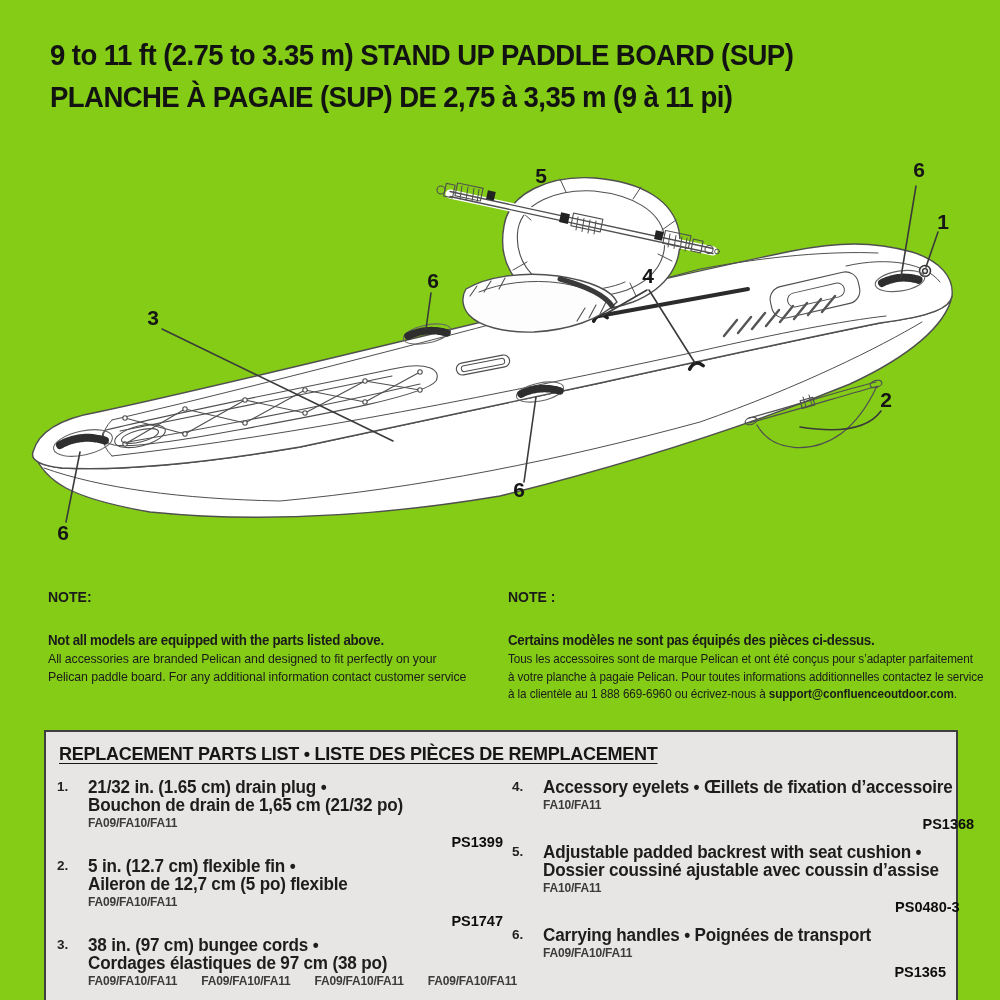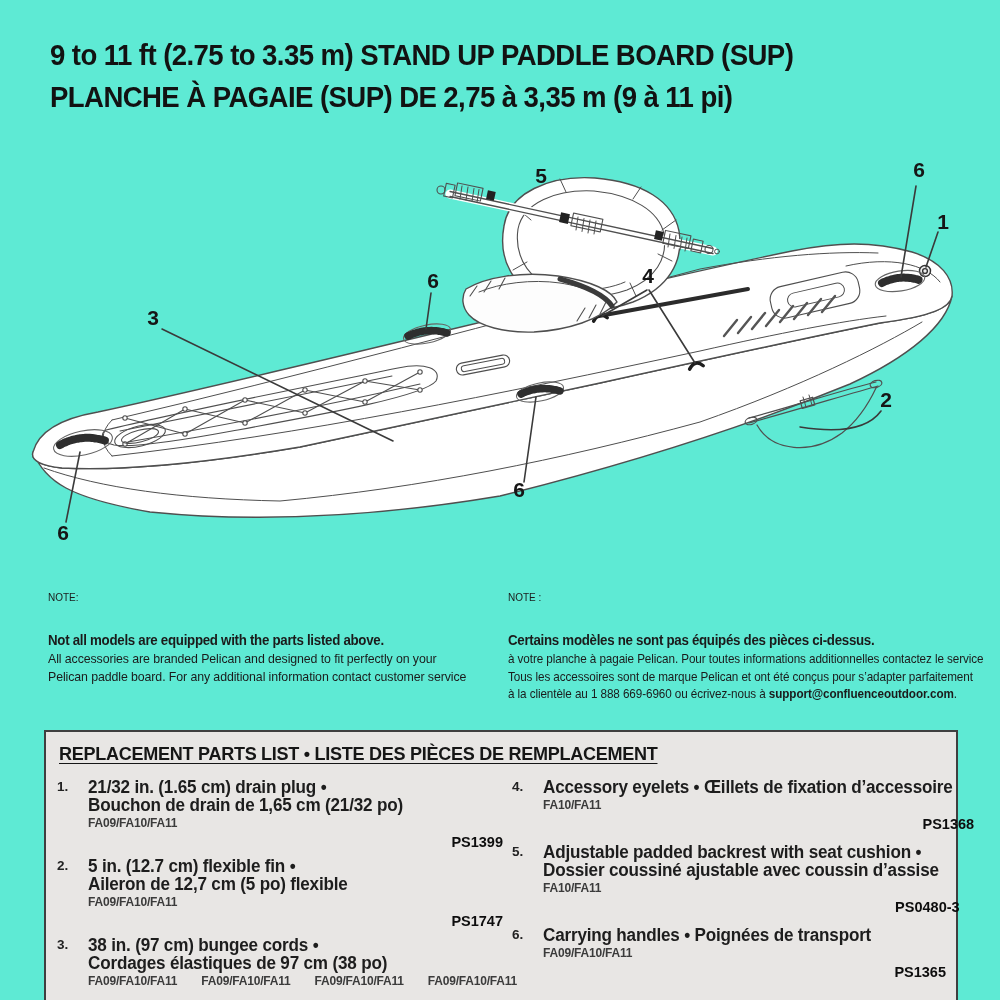--- a/index.html
+++ b/index.html
@@ -1,31 +1,31 @@
 <!DOCTYPE html>
 <html><head>
 <meta charset="utf-8">
 <style>
   html,body{margin:0;padding:0;background:#fff;}
-  .page{position:relative;width:1000px;height:1000px;background:#5eead4;overflow:hidden;
+  .page{position:relative;width:1000px;height:1000px;background:#84cc16;overflow:hidden;
         font-family:"Liberation Sans",sans-serif;color:#1b1b1b;}
   .cond{display:inline-block;transform:scaleX(.95);transform-origin:0 50%;white-space:nowrap;}
   .cond90{display:inline-block;transform:scaleX(.90);transform-origin:0 50%;white-space:nowrap;}
 
   
   .title{position:absolute;left:50px;top:34px;font-size:29px;line-height:42px;
          font-weight:bold;letter-spacing:-.6px;color:#121212;}
 
   
   .diagram{position:absolute;left:0;top:130px;width:1000px;height:470px;}
   .callout{position:absolute;transform:translate(-50%,-50%);font-size:21px;font-weight:bold;color:#161616;}
 
   
   .note{position:absolute;top:588px;font-size:13px;line-height:17px;}
-  .note .hd{font-size:10px;font-weight:normal;line-height:19px;}
+  .note .hd{font-size:14px;font-weight:bold;line-height:19px;}
   .note .em{font-size:14px;font-weight:bold;line-height:19px;letter-spacing:-.3px;margin-top:24px;}
   .note .bl{line-height:17.5px;letter-spacing:-.1px;}
   .note-en{left:48px;width:440px;}
   .note-fr{left:508px;width:470px;}
   .note b{font-weight:bold;}
 
   
   .parts-box{position:absolute;left:44px;top:730px;width:910px;height:290px;
              background:#e8e6e4;border:2px solid #3f3f3f;}
   .parts-header{margin:11px 0 9px 13px;font-size:19px;font-weight:bold;letter-spacing:-.3px;
@@ -221,22 +221,22 @@
   <div class="note note-en">
     <div class="hd">NOTE:</div>
     <div class="em"><span class="cond">Not all models are equipped with the parts listed above.</span></div>
     <div class="bl"><span class="cond">All accessories are branded Pelican and designed to fit perfectly on your</span></div>
     <div class="bl"><span class="cond">Pelican paddle board. For any additional information contact customer service</span></div>
   </div>
 
   <div class="note note-fr">
     <div class="hd">NOTE :</div>
     <div class="em"><span class="cond">Certains modèles ne sont pas équipés des pièces ci-dessus.</span></div>
+    <div class="bl"><span class="cond90">Tous les accessoires sont de marque Pelican et ont été conçus pour s’adapter parfaitement</span></div>
     <div class="bl"><span class="cond90">à votre planche à pagaie Pelican. Pour toutes informations additionnelles contactez le service</span></div>
-    <div class="bl"><span class="cond90">Tous les accessoires sont de marque Pelican et ont été conçus pour s’adapter parfaitement</span></div>
     <div class="bl"><span class="cond90"><span>à la clientèle au 1 888 669-6960 ou écrivez-nous à </span><b>support@confluenceoutdoor.com</b><span>.</span></span></div>
   </div>
 
   <div class="parts-box">
     <div class="parts-header"><span class="cond u">REPLACEMENT PARTS LIST • LISTE DES PIÈCES DE REMPLACEMENT</span></div>
 
     <div class="col col-left">
       <div class="pi">
         <span class="num">1.</span>
         <div class="body">

